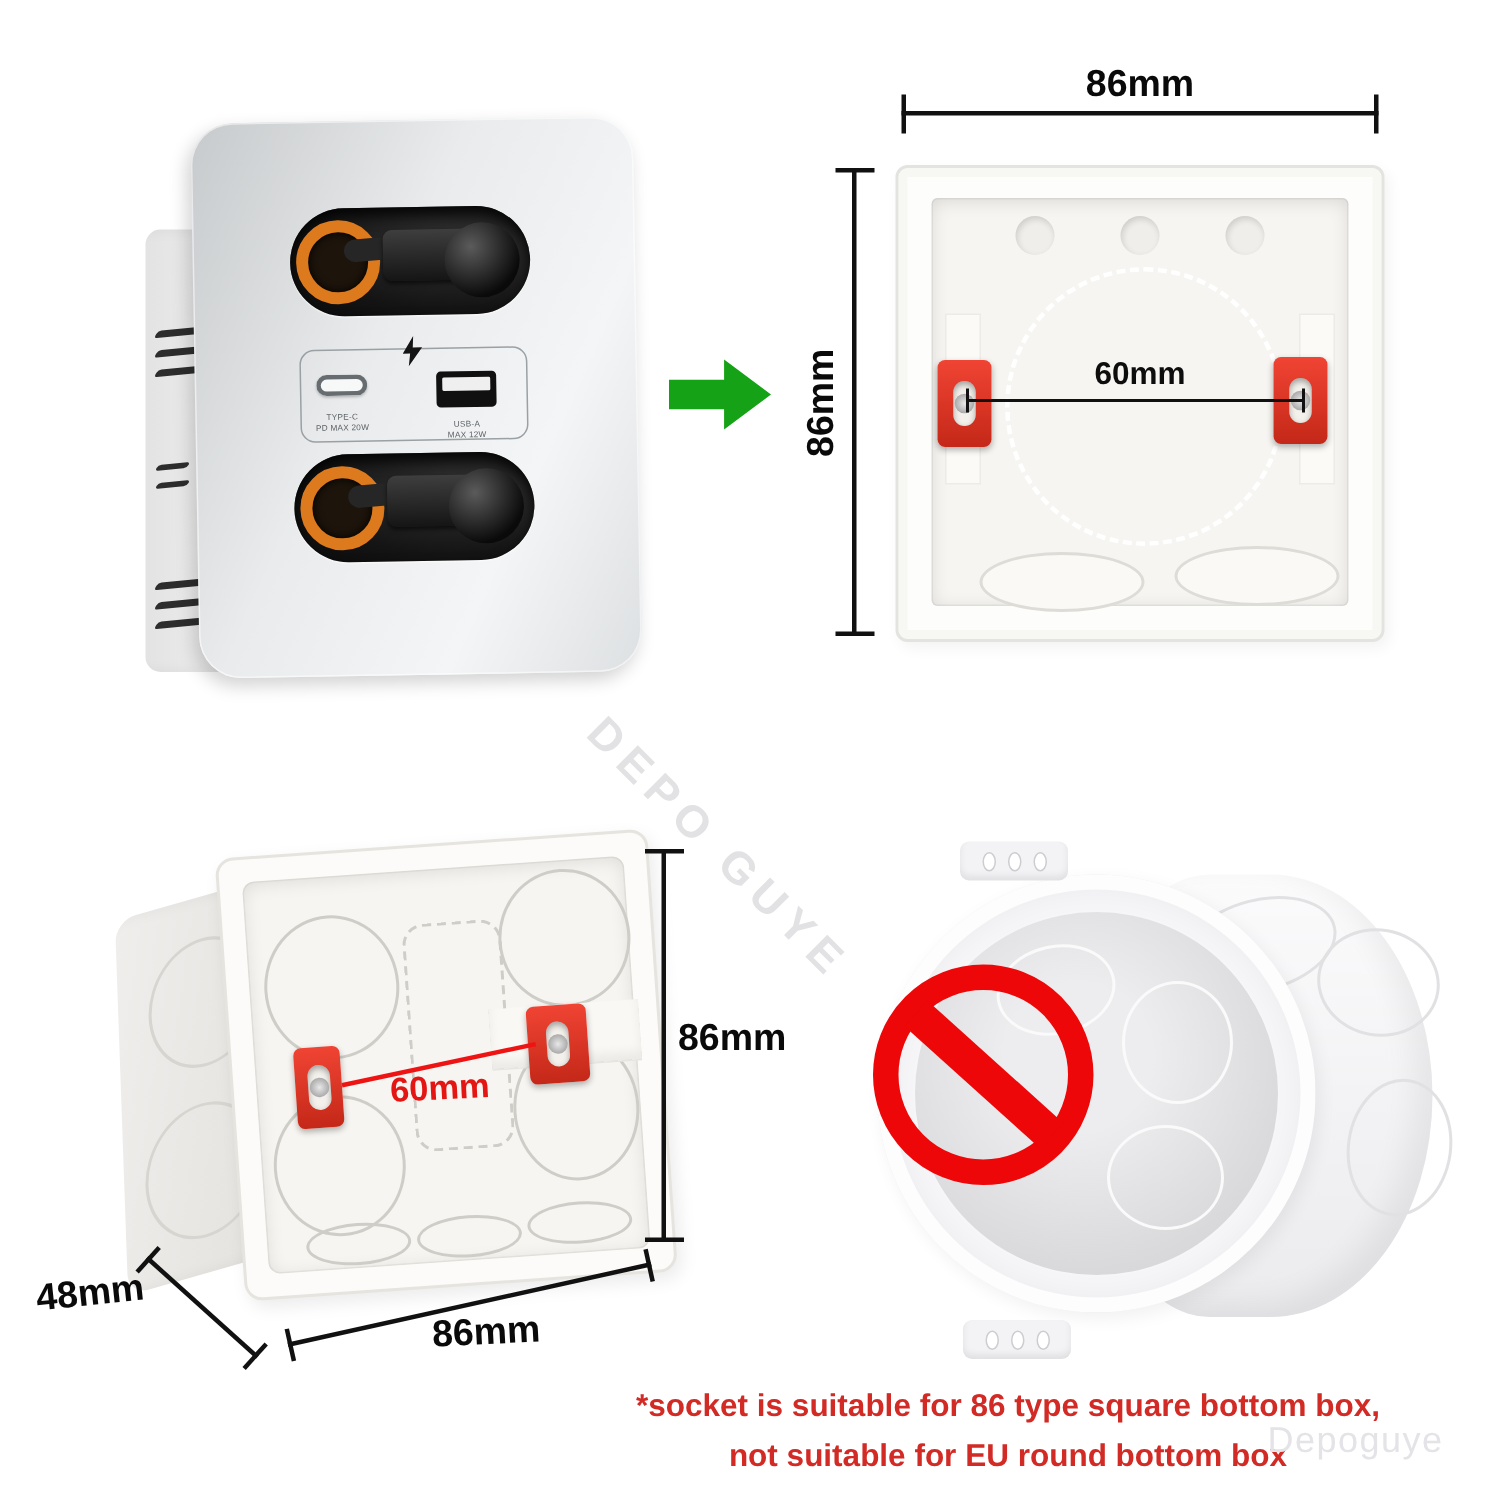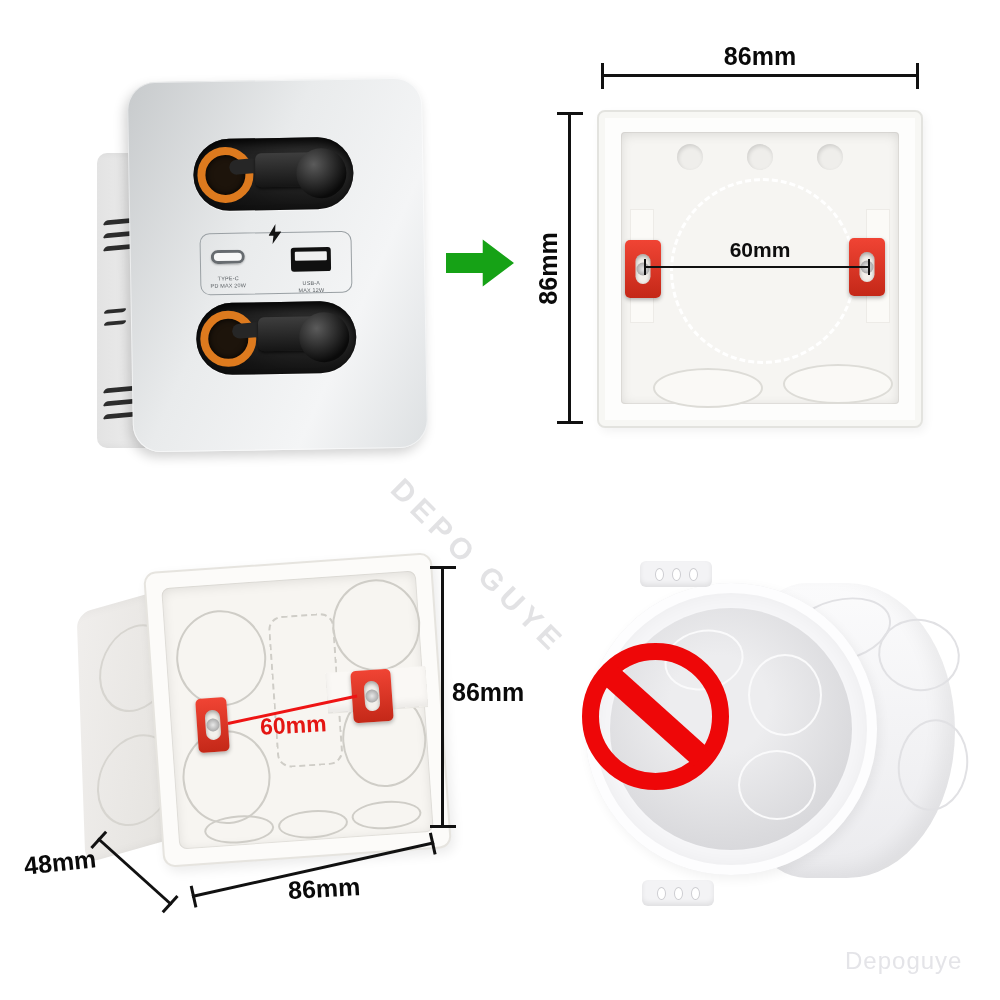--- a/index.html
+++ b/index.html
@@ -276,15 +276,19 @@
         <div class="hole"></div>
     </div>
     <div class="rb-tab" style="left:62px;top:325px;">
       <div class="hole"></div>
         <div class="hole"></div>
         <div class="hole"></div>
     </div>
     <div class="no-sign"></div>
   </div>
 
+  <div class="caption">
+    <div>*socket is suitable for 86 type square bottom box,</div>
+    <div>not suitable for EU round bottom box</div>
+  </div>
   <div class="wm-corner">Depoguye</div>
 
 </div>
 
 </body></html>

